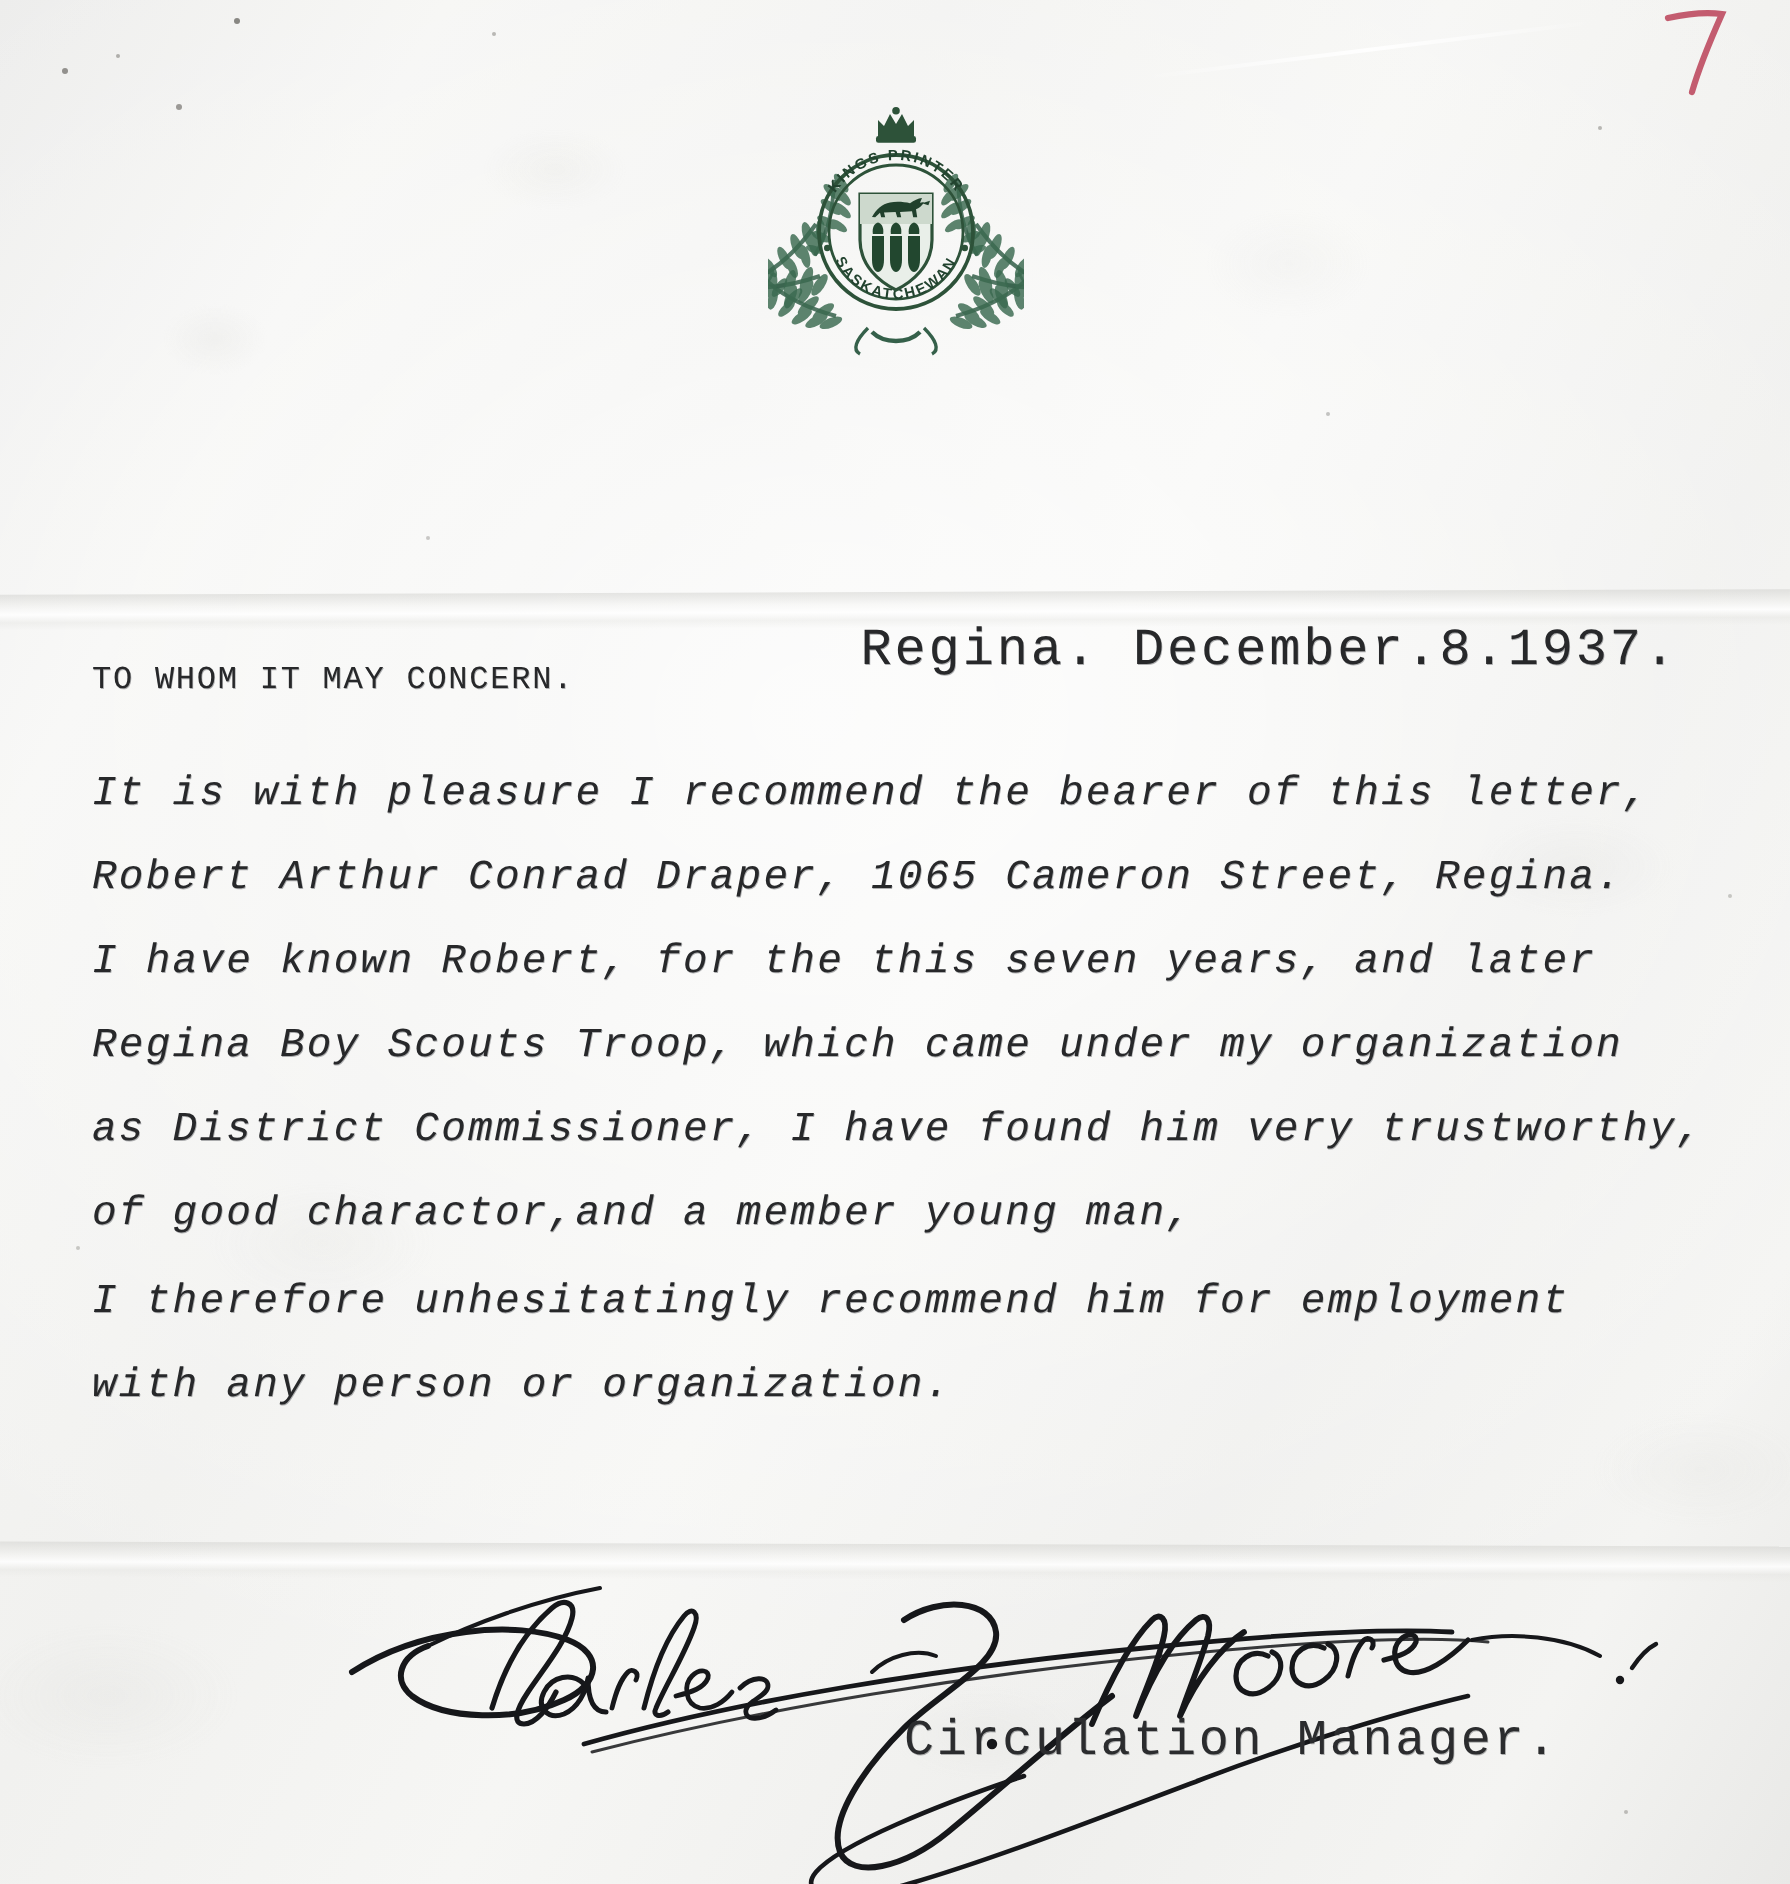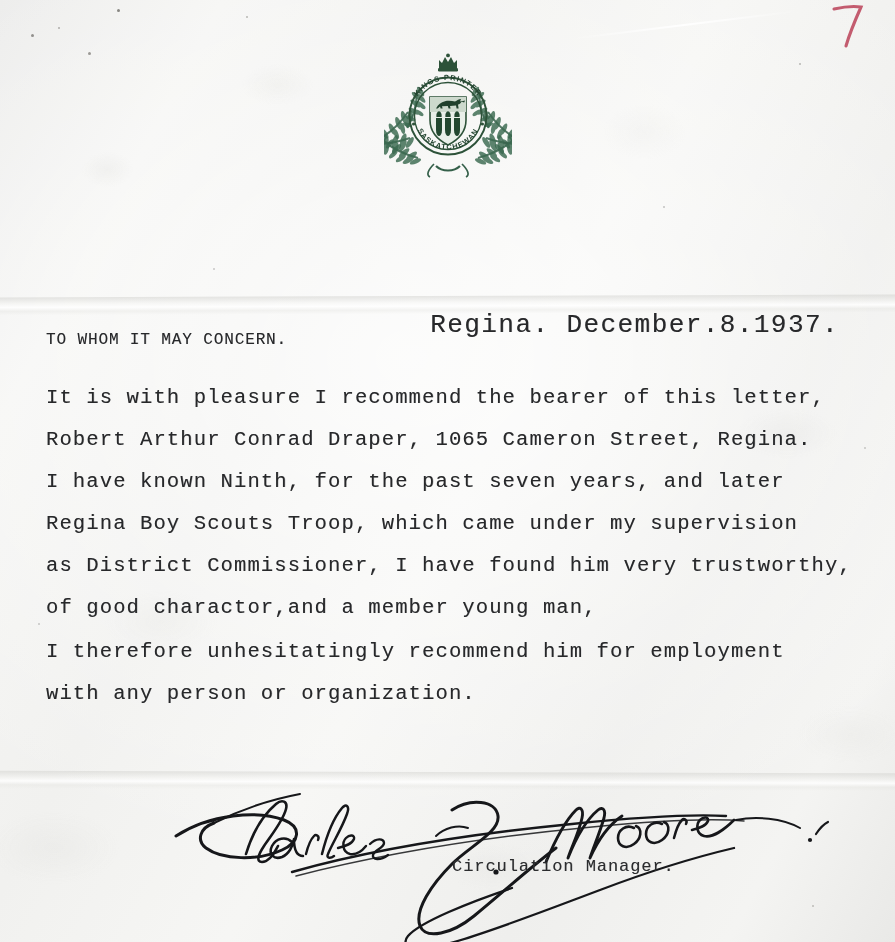--- a/index.html
+++ b/index.html
@@ -121,20 +121,21 @@
     left: 46px;
     font-size: 16px;
     line-height: 1;
   }
 
   .body-block {
     position: absolute;
     top: 377px;
     left: 46px;
     right: 30px;
+    font-style: italic;
   }
   .body-line {
     font-size: 20.5px;
     height: 42px;
     line-height: 42px;
   }
   .body-line.gap-before { margin-top: 2px; }
 
   
   .sig-zone {
@@ -145,21 +146,21 @@
     height: 166px;
   }
   .sig-svg {
     position: absolute;
     left: 0; top: 0;
   }
   .sig-title {
     position: absolute;
     left: 452px;
     top: 82px;
-    font-size: 17px;
+    font-size: 25px;
     line-height: 1;
     color: #2b2c2e;
     letter-spacing: .055em;
     white-space: pre;
     font-family: "Liberation Mono", "DejaVu Sans Mono", monospace;
     text-shadow: 0.35px 0.35px 0 rgba(70,72,76,.40);
   }
 
   
   .red-mark {
@@ -280,22 +281,22 @@
     </svg>
   </div>
 
   <div class="typed dateline">Regina. December.8.1937.</div>
 
   <div class="typed salutation">TO WHOM IT MAY CONCERN.</div>
 
   <div class="body-block">
     <div class="typed body-line">It is with pleasure I recommend the bearer of this letter,</div>
     <div class="typed body-line">Robert Arthur Conrad Draper, 1065 Cameron Street, Regina.</div>
-    <div class="typed body-line">I have known Ninth, for the past seven years, and later</div>
-    <div class="typed body-line">Regina Boy Scouts Troop, which came under my supervision</div>
+    <div class="typed body-line">I have known Robert, for the this seven years, and later</div>
+    <div class="typed body-line">Regina Boy Scouts Troop, which came under my organization</div>
     <div class="typed body-line">as District Commissioner, I have found him very trustworthy,</div>
     <div class="typed body-line">of good charactor,and a member young man,</div>
     <div class="typed body-line gap-before">I therefore unhesitatingly recommend him for employment</div>
     <div class="typed body-line">with any person or organization.</div>
   </div>
 
   <div class="sig-zone">
 
     <svg class="sig-svg" width="895" height="166" viewBox="0 0 895 166" aria-hidden="true">
       <g fill="none" stroke="#16171a" stroke-linecap="round" stroke-linejoin="round">

